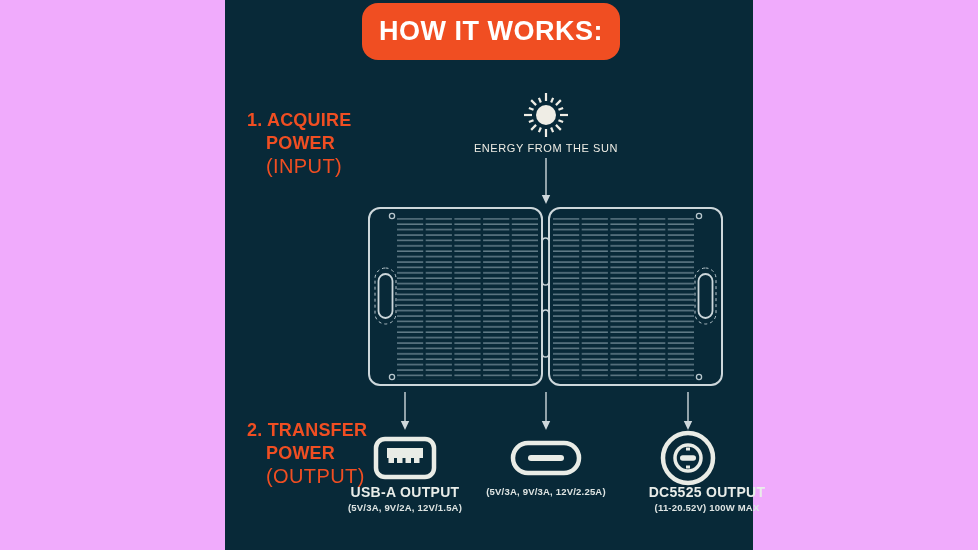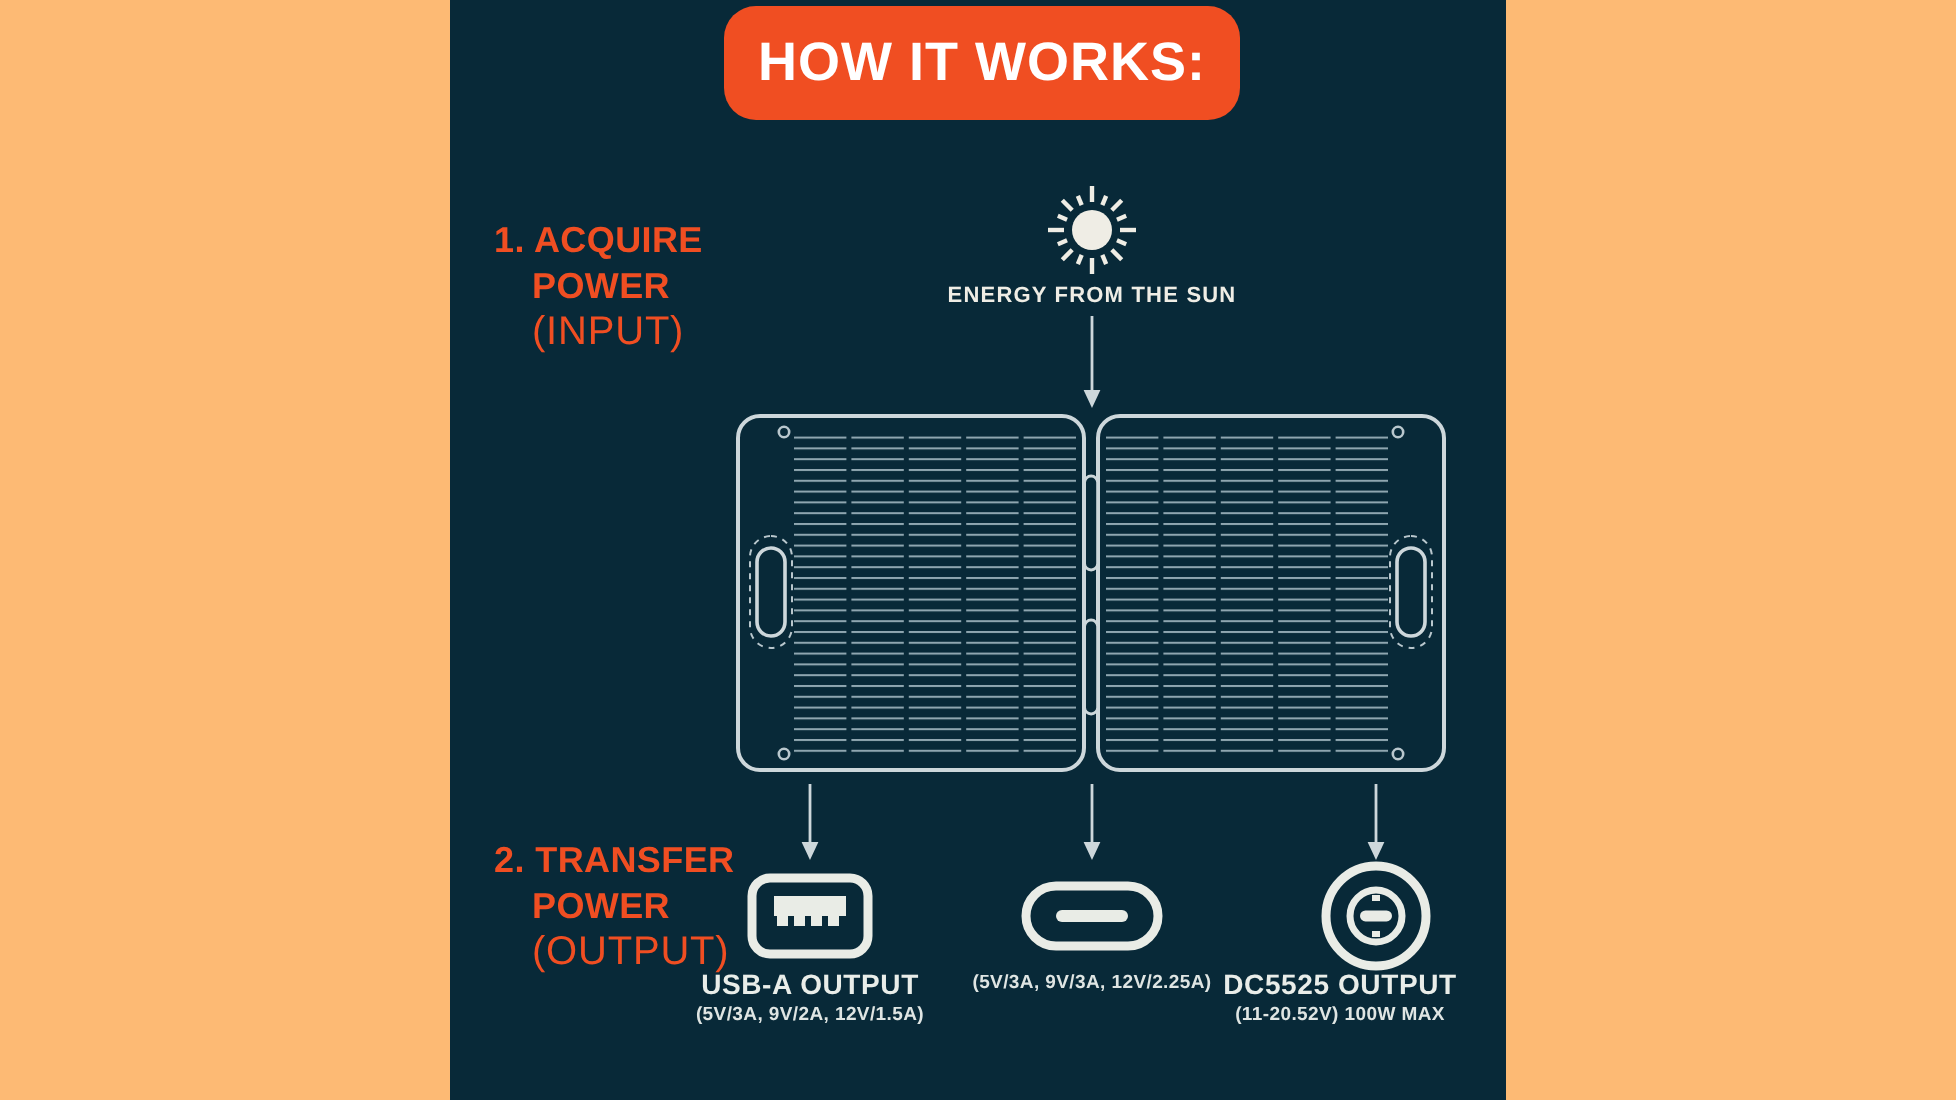--- a/index.html
+++ b/index.html
@@ -9,21 +9,21 @@
     --label:#E9EDE9;
     --line:#CDD7DB;
     --cellline:#8FA6B0;
   }
   html,body{margin:0;padding:0;}
   body{
     width:978px;height:550px;background:#ffffff;
     font-family:"Liberation Sans","DejaVu Sans",sans-serif;
     overflow:hidden;
   }
-  .stage{position:relative;width:978px;height:550px;background:#fdba74;}
+  .stage{position:relative;width:978px;height:550px;background:#f0abfc;}
   .canvas{
     position:absolute;left:225px;top:0;width:528px;height:550px;
     background:var(--navy);
   }
   .banner{
     position:absolute;left:137px;top:3px;width:258px;height:57px;
     background:var(--orange);border-radius:16px;
     display:flex;align-items:center;justify-content:center;
   }
   .banner-text{
@@ -33,35 +33,35 @@
     position:absolute;left:22px;color:var(--orange);
     font-weight:800;font-size:18px;line-height:23px;letter-spacing:0.2px;
   }
   .step .row2{padding-left:19px;}
   .step .sub{font-weight:400;font-size:20px;padding-left:19px;letter-spacing:0.4px;}
   .step1{top:109px;}
   .step2{top:419px;}
   .sun{position:absolute;left:295px;top:89px;width:52px;height:52px;}
   .sun-label{
     position:absolute;left:171px;top:142px;width:300px;text-align:center;
-    color:var(--cream);font-size:11px;font-weight:700;letter-spacing:0.6px;
+    color:var(--cream);font-size:11px;font-weight:400;letter-spacing:0.6px;
   }
   .arrow{position:absolute;}
   .arrow-sun{left:315px;top:158px;}
   .arrow-a{left:174px;top:392px;}
   .arrow-c{left:315px;top:392px;}
   .arrow-dc{left:457px;top:392px;}
   .panel{position:absolute;left:143px;top:207px;width:355px;height:179px;}
   .icon-usba{position:absolute;left:148px;top:436px;}
   .icon-usbc{position:absolute;left:285px;top:440px;}
   .icon-dc{position:absolute;left:434px;top:429px;}
   .out-label{position:absolute;top:484px;width:180px;text-align:center;}
   .out-label-a{left:90px;}
   .out-label-c{left:231px;}
-  .out-label-dc{left:355px;}
+  .out-label-dc{left:392px;}
   .out-name{color:var(--label);font-size:14px;font-weight:800;letter-spacing:0.3px;}
   .out-specs{color:#DFE5E3;font-size:9.5px;font-weight:600;letter-spacing:0.2px;margin-top:2px;}
 </style>
 </head>
 <body>
 
 <div class="stage">
   <div class="canvas">
 
     <div class="banner">

